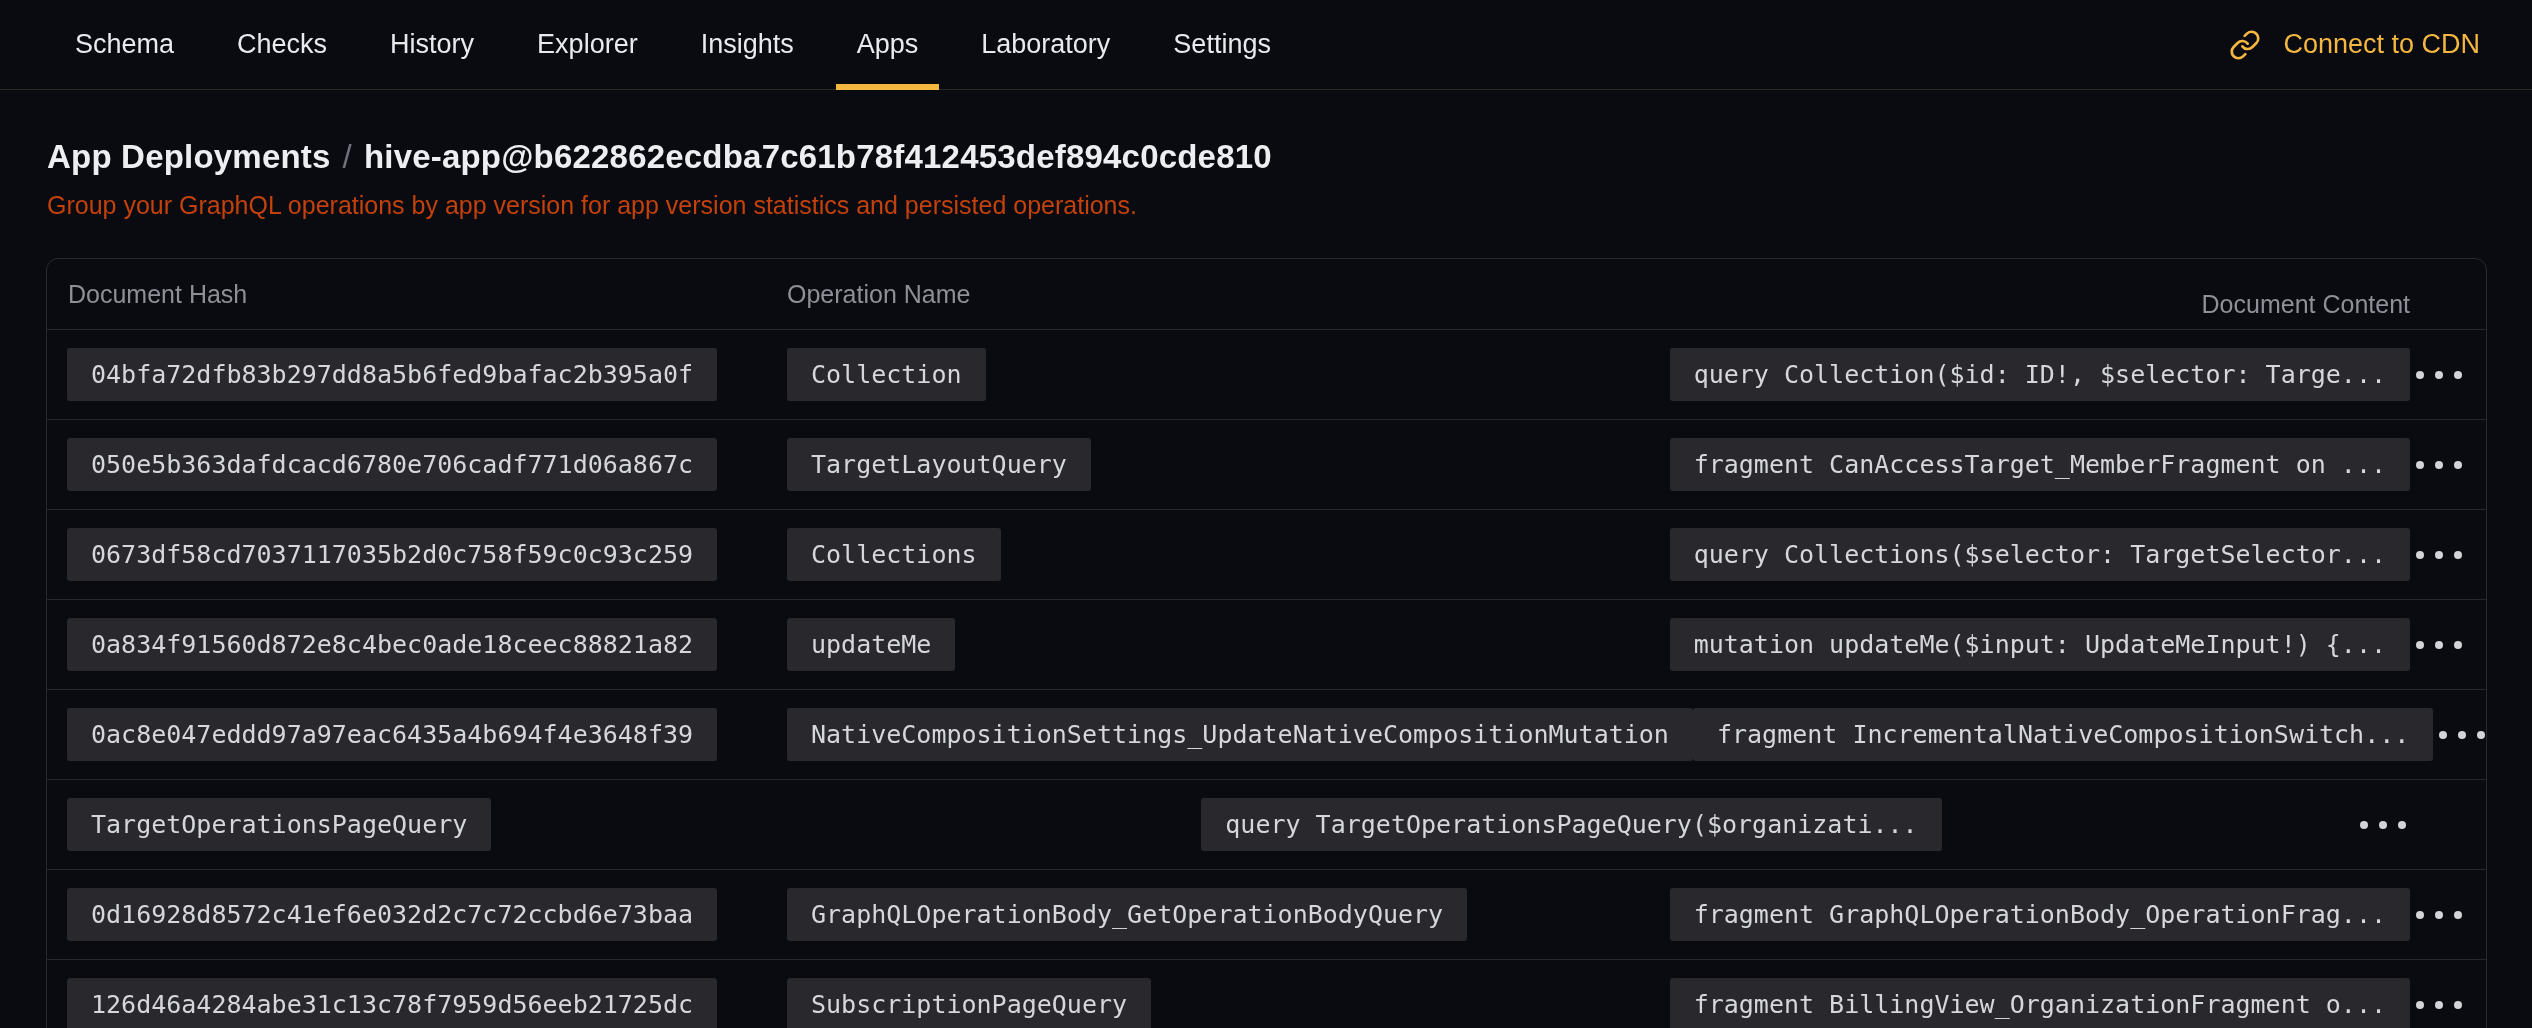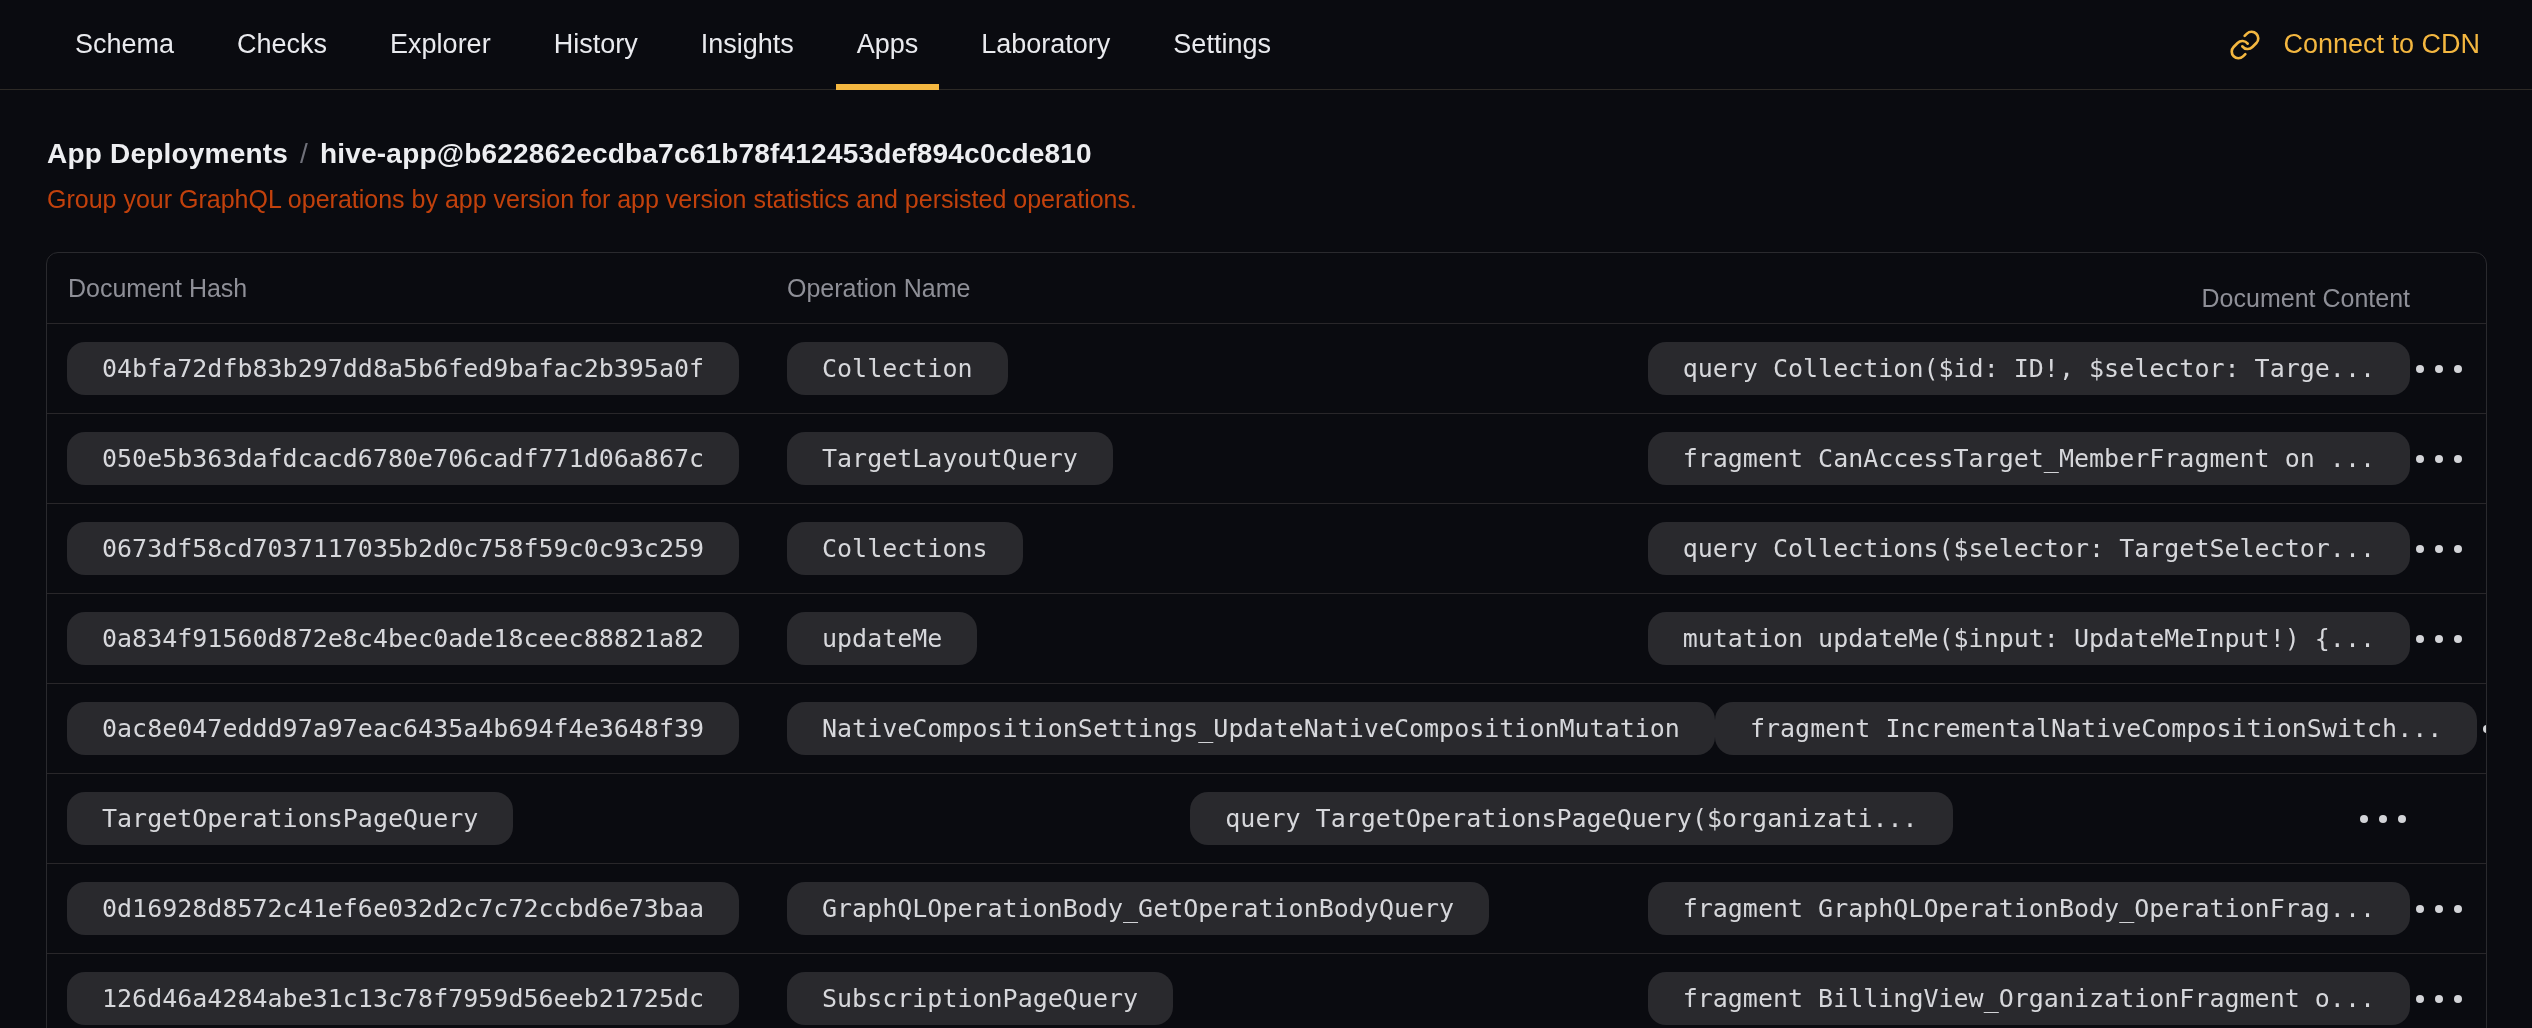--- a/index.html
+++ b/index.html
@@ -49,21 +49,21 @@
     font-size: 27px;
     font-weight: 500;
     cursor: pointer;
     white-space: nowrap;
   }
   .cdn-link svg { width: 32px; height: 32px; }
 
   
   .page-head { padding: 48px 54px 0 47px; }
   .page-title {
-    font-size: 28px;
+    font-size: 33px;
     font-weight: 700;
     letter-spacing: 0.2px;
     color: #edeef1;
   }
   .page-title .crumb-sep {
     color: #70717a;
     font-weight: 400;
     margin: 0 12px;
   }
   .page-subtitle {
@@ -93,22 +93,22 @@
     border-top: none;
     color: #8e8f97;
     font-size: 25px;
     font-weight: 400;
   }
   .thead .th-content { text-align: right; margin-top: 20px; }
   .pill {
     display: inline-block;
     justify-self: start;
     background: #29292d;
-    border-radius: 18px;
-    padding: 12px 35px;
+    border-radius: 3px;
+    padding: 12px 24px;
     font-family: "DejaVu Sans Mono", monospace;
     font-size: 25px;
     color: #d6d7db;
     white-space: nowrap;
   }
   .cell-content { text-align: center; }
   .menu-btn {
     justify-self: end;
     display: flex;
     align-items: center;
@@ -127,23 +127,23 @@
 </style>
 </head>
 <body>
 
 <nav class="topnav">
   <div class="nav-tabs">
   <div class="nav-tab">Schema</div>
 
   <div class="nav-tab">Checks</div>
 
+  <div class="nav-tab">History</div>
+
   <div class="nav-tab">Explorer</div>
-
-  <div class="nav-tab">History</div>
 
   <div class="nav-tab">Insights</div>
 
   <div class="nav-tab active">Apps</div>
 
   <div class="nav-tab">Laboratory</div>
 
   <div class="nav-tab">Settings</div>
 </div>
   <div class="cdn-link">

